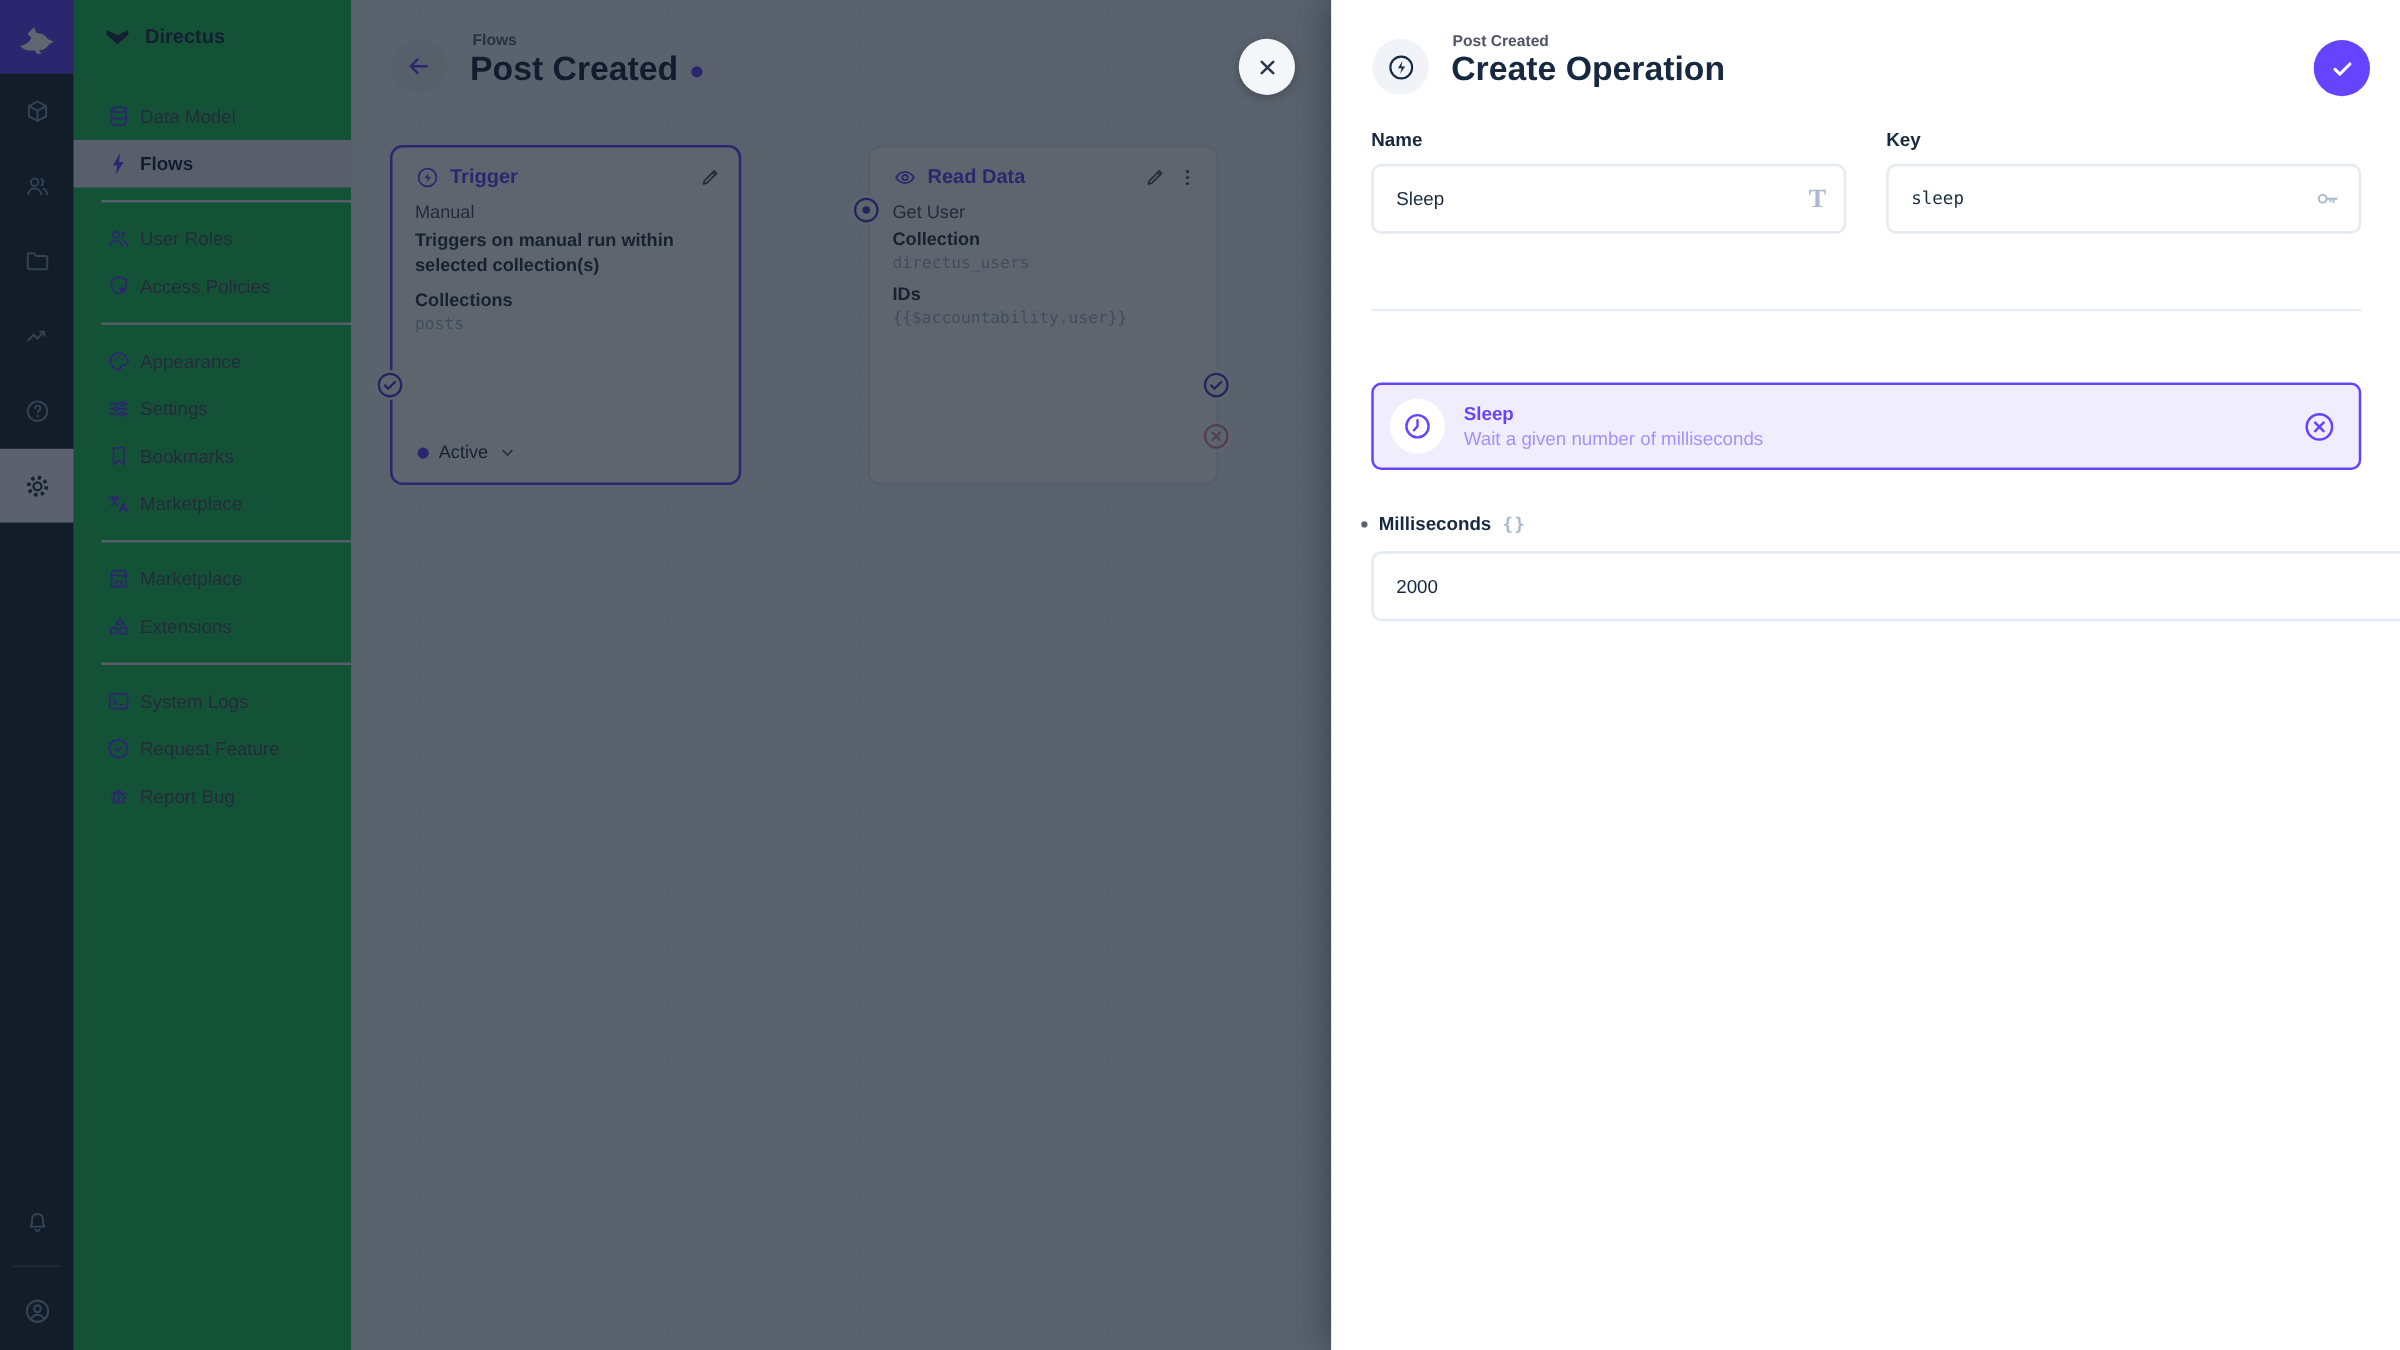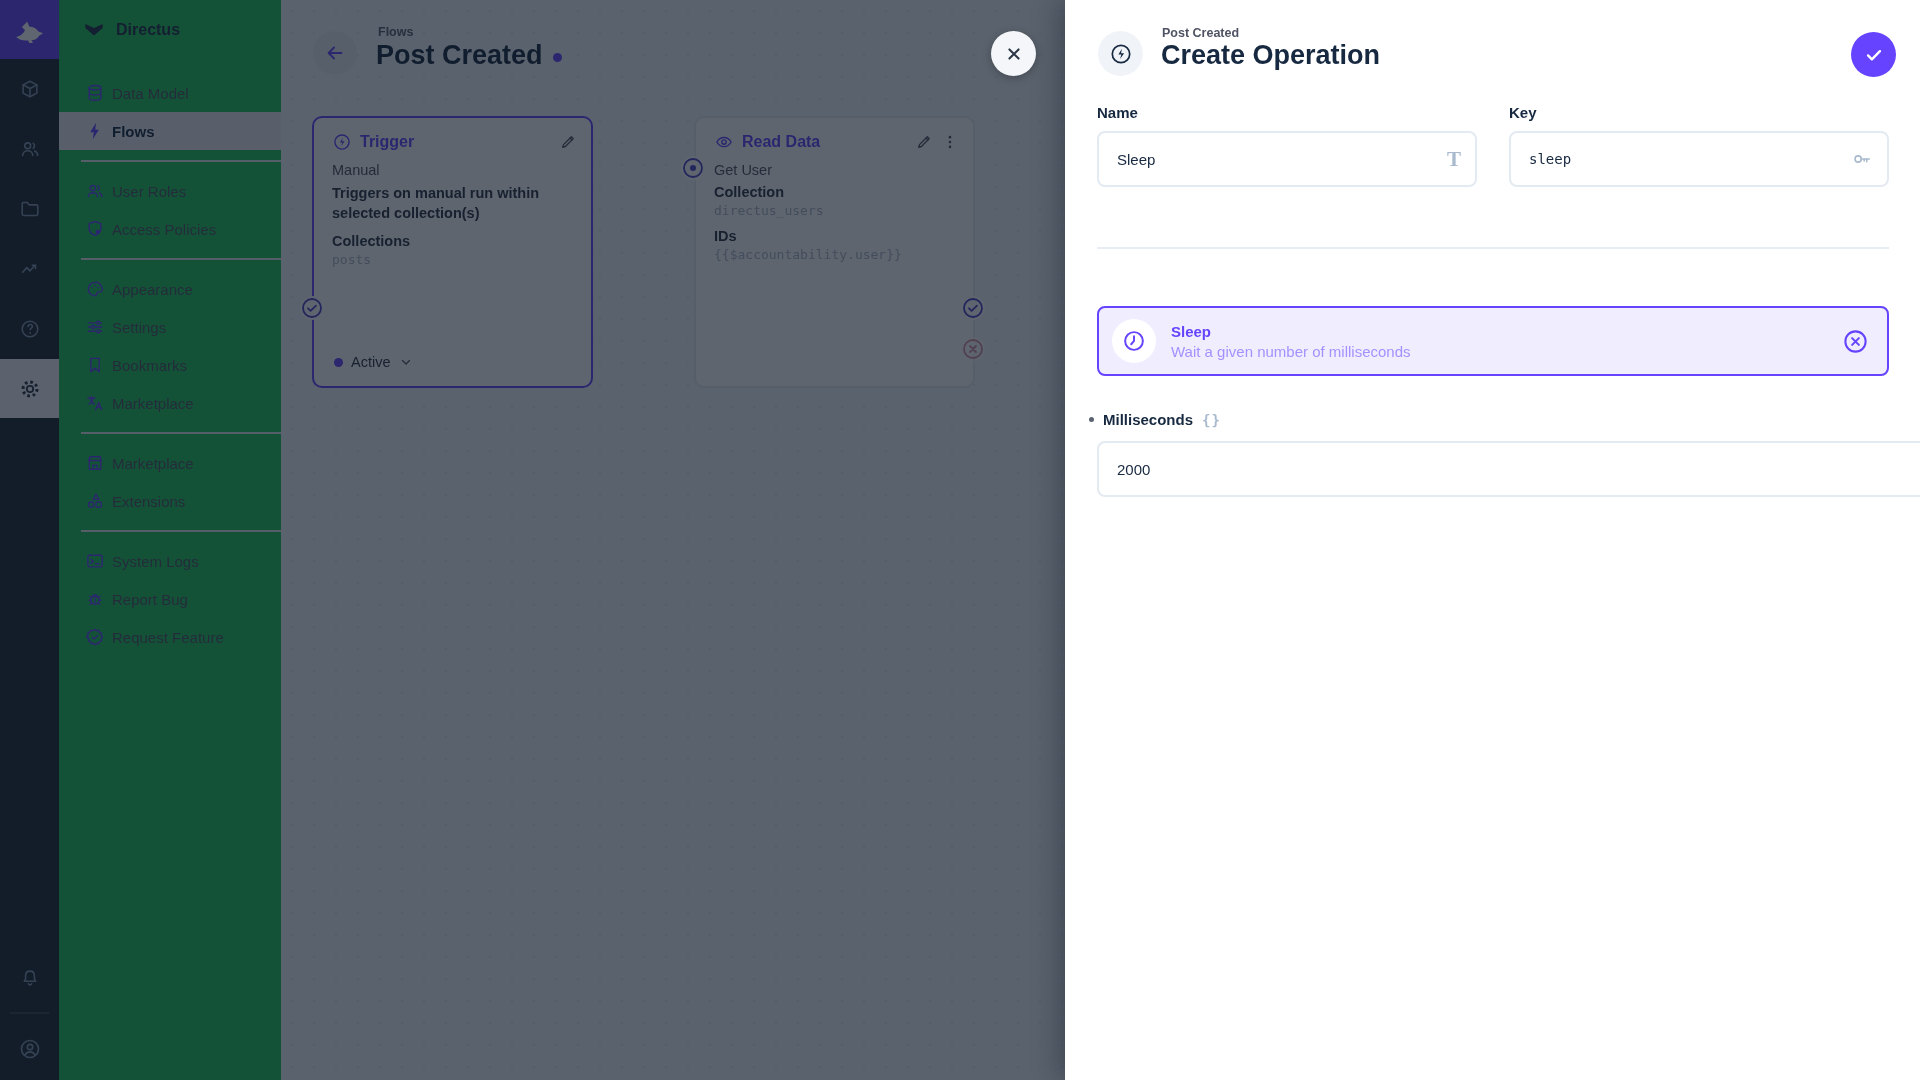--- a/index.html
+++ b/index.html
@@ -325,35 +325,35 @@
         <span class="nicon">
             <svg width="20" height="20" viewBox="0 0 24 24" fill="none" stroke="currentColor" stroke-width="1.7" stroke-linecap="round" stroke-linejoin="round">
               <rect x="3.5" y="5" width="17" height="14" rx="2"></rect>
               <path d="M7 10l3 2.4L7 14.8M12.5 15.2H17"></path>
             </svg>
           </span>
         <span>System Logs</span>
       </div>
       <div class="nav-item">
         <span class="nicon">
+            <svg width="20" height="20" viewBox="0 0 24 24" fill="none" stroke="currentColor" stroke-width="1.7" stroke-linejoin="round">
+              <path d="M12 2.8l1.9 1.7 2.5-.5.9 2.4 2.4.9-.5 2.5 1.7 2.2-1.7 2.2.5 2.5-2.4.9-.9 2.4-2.5-.5-1.9 1.7-1.9-1.7-2.5.5-.9-2.4-2.4-.9.5-2.5L2.1 12l1.7-2.2-.5-2.5 2.4-.9.9-2.4 2.5.5L12 2.8z"></path>
+              <path d="M8.8 12.2l2.1 2.1 4.2-4.2" stroke-linecap="round"></path>
+            </svg>
+          </span>
+        <span>Request Feature</span>
+      </div>
+      <div class="nav-item">
+        <span class="nicon">
             <svg width="20" height="20" viewBox="0 0 24 24" fill="none" stroke="currentColor" stroke-width="1.7" stroke-linecap="round">
               <circle cx="12" cy="13.5" r="4.8"></circle>
               <path d="M9.6 9.2c0-1.4 1-2.4 2.4-2.4s2.4 1 2.4 2.4M4.8 13.5H7.2M16.8 13.5h2.4M6 8.7l1.9 1.4M18 8.7l-1.9 1.4M6 18.3l1.9-1.4M18 18.3l-1.9-1.4M12 10.8v5.4"></path>
             </svg>
           </span>
         <span>Report Bug</span>
-      </div>
-      <div class="nav-item">
-        <span class="nicon">
-            <svg width="20" height="20" viewBox="0 0 24 24" fill="none" stroke="currentColor" stroke-width="1.7" stroke-linejoin="round">
-              <path d="M12 2.8l1.9 1.7 2.5-.5.9 2.4 2.4.9-.5 2.5 1.7 2.2-1.7 2.2.5 2.5-2.4.9-.9 2.4-2.5-.5-1.9 1.7-1.9-1.7-2.5.5-.9-2.4-2.4-.9.5-2.5L2.1 12l1.7-2.2-.5-2.5 2.4-.9.9-2.4 2.5.5L12 2.8z"></path>
-              <path d="M8.8 12.2l2.1 2.1 4.2-4.2" stroke-linecap="round"></path>
-            </svg>
-          </span>
-        <span>Request Feature</span>
       </div>
     </div>
   </div>
 
   <div class="canvas">
     <div class="canvas-header">
       <div class="back-btn">
         <span>
             <svg width="22" height="22" viewBox="0 0 24 24" fill="none" stroke="currentColor" stroke-width="2" stroke-linecap="round" stroke-linejoin="round">
               <path d="M19 12H5.5M11 6l-6 6 6 6"></path>

